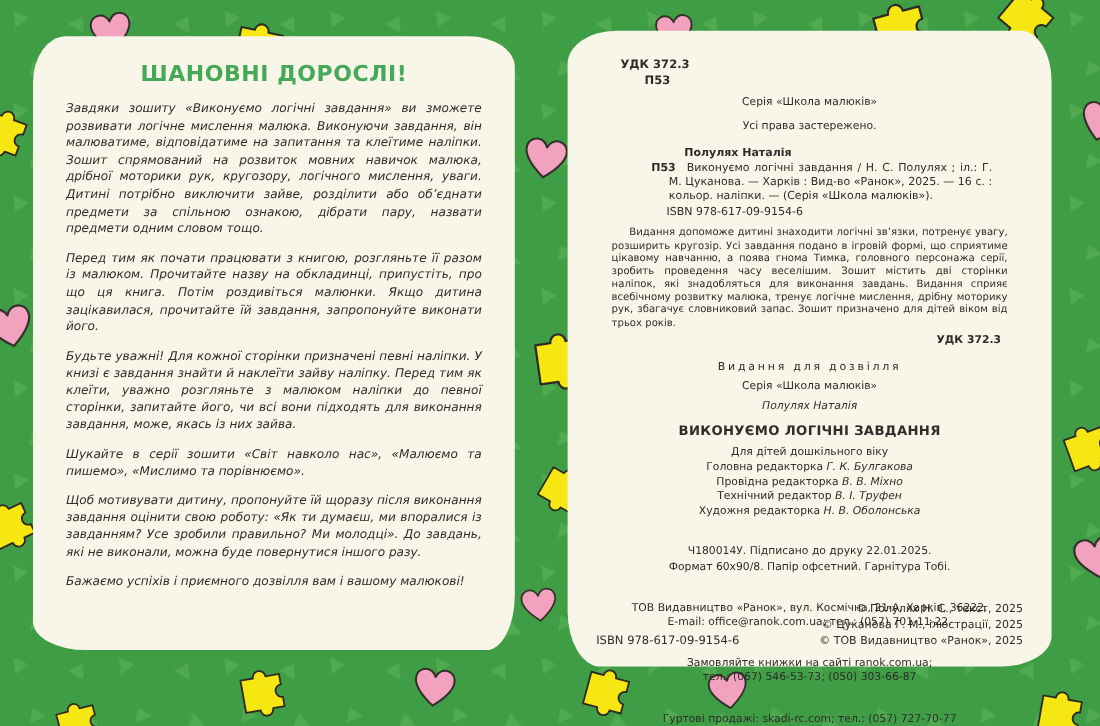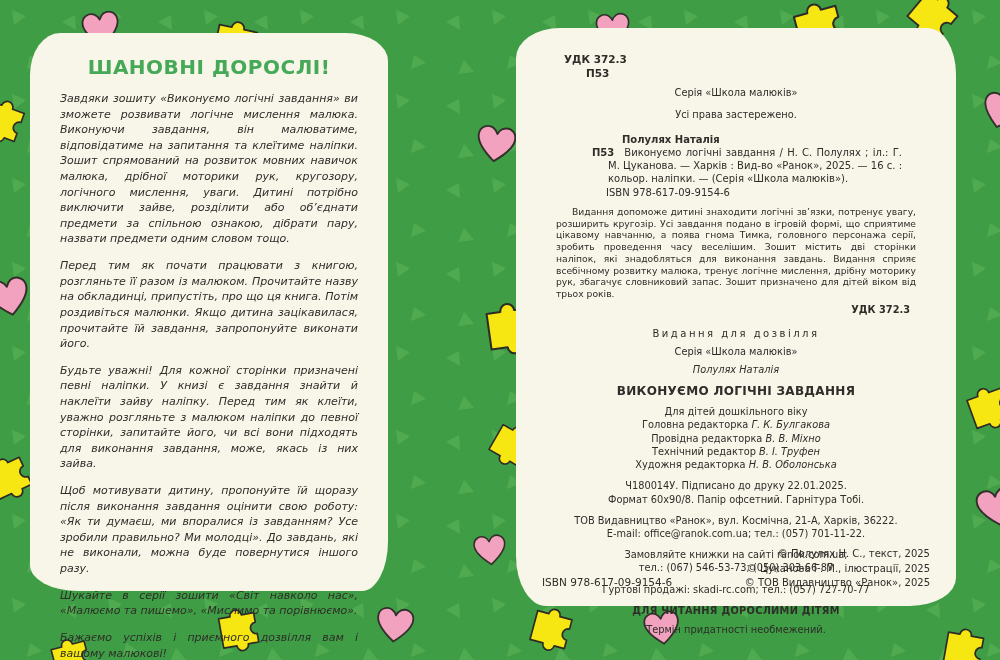--- a/index.html
+++ b/index.html
@@ -11,21 +11,21 @@
   }
   .bg-pattern{position:absolute;left:0;top:0;z-index:0;}
   .deco{position:absolute;overflow:visible;z-index:1;}
   .heart-fill{fill:#f2a2bf;stroke:#33302c;stroke-width:4;stroke-linejoin:round;}
   .puzzle-fill{fill:#f6e612;stroke:#2e2b27;stroke-width:3.5;stroke-linejoin:round;}
 
   .page{
     position:absolute;z-index:2;background:#f8f5e9;box-sizing:border-box;
   }
   .page-left{
-    left:30px;top:33px;width:358px;height:558px;
+    left:30px;top:33px;width:438px;height:558px;
     border-radius:30px 42px 26px 48px / 42px 28px 50px 26px;
     padding:20px 30px 16px 30px;
   }
   .page-right{
     left:516px;top:28px;width:440px;height:578px;
     border-radius:44px 28px 46px 30px / 30px 46px 28px 50px;
     padding:24px 26px 16px 26px;
     font-size:9.8px;line-height:1.3;
   }
   .pl-title{
@@ -50,21 +50,21 @@
     margin:7px 14px 0 14px;font-size:9.2px;line-height:1.28;
     text-align:justify;text-indent:16px;
   }
   .udk-right{text-align:right;margin:4px 20px 0 0;font-weight:bold;font-size:9.8px;}
   .mid{margin-top:10px;}
   .edition-type{letter-spacing:2.5px;font-size:10px;}
   .mid-line{margin-top:6px;}
   .book-title{font-weight:bold;font-size:12px;margin-top:7px;letter-spacing:0.3px;}
   .staff{margin-top:0;line-height:1.35;}
   .staff .nm{font-style:italic;}
-  .blockrow{margin-top:8px;line-height:1.35;}
+  .blockrow{margin-top:24px;line-height:1.35;}
   .reading-note{font-weight:bold;margin-top:9px;letter-spacing:0.3px;}
   .storage{margin-top:5px;line-height:1.35;}
   .bottom-row{
     position:absolute;left:26px;right:26px;bottom:16px;
     display:flex;justify-content:space-between;align-items:flex-end;
   }
   .isbn-bottom{font-size:10.5px;font-weight:500;}
   .copyrights{text-align:right;line-height:1.42;font-size:10px;}
   .italic{font-style:italic;}
 </style>
@@ -155,22 +155,22 @@
   </svg>
 <svg class="deco" style="left:942px;top:620px;width:48px;height:48px;transform:rotate(10deg)" viewBox="0 0 100 100">
     <use href="#puzzle-shape" class="puzzle-fill"></use>
   </svg>
 
 <div class="page page-left">
   <div class="pl-title">ШАНОВНІ ДОРОСЛІ!</div>
   <p class="pl-par">Завдяки зошиту «Виконуємо логічні завдання» ви зможете розвивати логічне мислення малюка. Виконуючи завдання, він малюватиме, відповідатиме на запитання та клеїтиме наліпки. Зошит спрямований на розвиток мовних навичок малюка, дрібної моторики рук, кругозору, логічного мислення, уваги. Дитині потрібно виключити зайве, розділити або об’єднати предмети за спільною ознакою, дібрати пару, назвати предмети одним словом тощо.</p>
   <p class="pl-par">Перед тим як почати працювати з книгою, розгляньте її разом із малюком. Прочитайте назву на обкладинці, припустіть, про що ця книга. Потім роздивіться малюнки. Якщо дитина зацікавилася, прочитайте їй завдання, запропонуйте виконати його.</p>
   <p class="pl-par">Будьте уважні! Для кожної сторінки призначені певні наліпки. У книзі є завдання знайти й наклеїти зайву наліпку. Перед тим як клеїти, уважно розгляньте з малюком наліпки до певної сторінки, запитайте його, чи всі вони підходять для виконання завдання, може, якась із них зайва.</p>
+  <p class="pl-par">Шукайте в серії зошити «Світ навколо нас», «Малюємо та пишемо», «Мислимо та порівнюємо».</p>
   <p class="pl-par">Щоб мотивувати дитину, пропонуйте їй щоразу після виконання завдання оцінити свою роботу: «Як ти думаєш, ми впоралися із завданням? Усе зробили правильно? Ми молодці». До завдань, які не виконали, можна буде повернутися іншого разу.</p>
-  <p class="pl-par">Шукайте в серії зошити «Світ навколо нас», «Малюємо та пишемо», «Мислимо та порівнюємо».</p>
   <p class="pl-par">Бажаємо успіхів і приємного дозвілля вам і вашому малюкові!</p>
 </div>
 
 <div class="page page-right">
   <div class="udk-block">
     <div>УДК 372.3</div>
     <div class="bbk">П53</div>
   </div>
   <div class="center series-note">Серія «Школа малюків»</div>
   <div class="center rights-note">Усі права застережено.</div>

